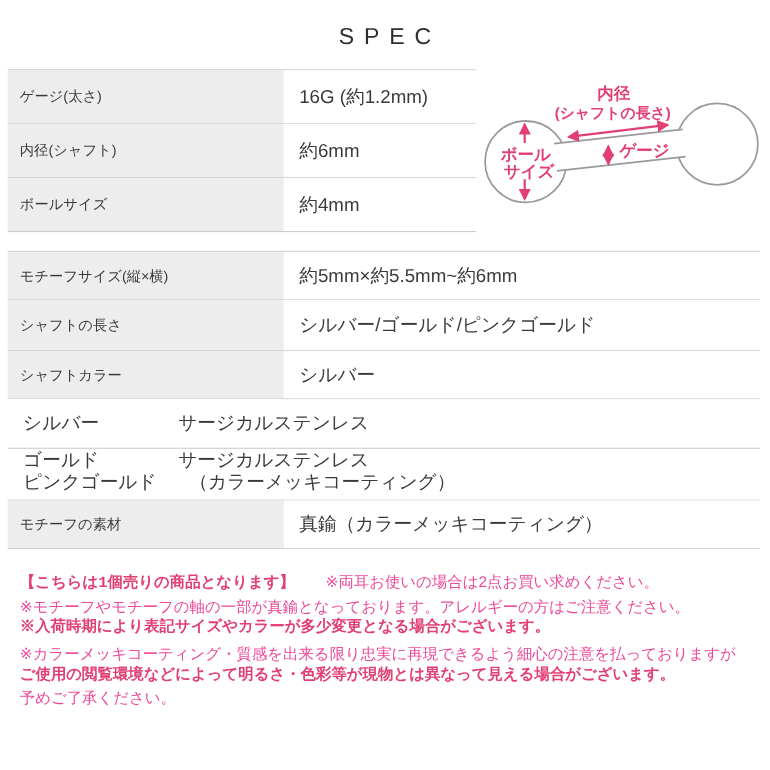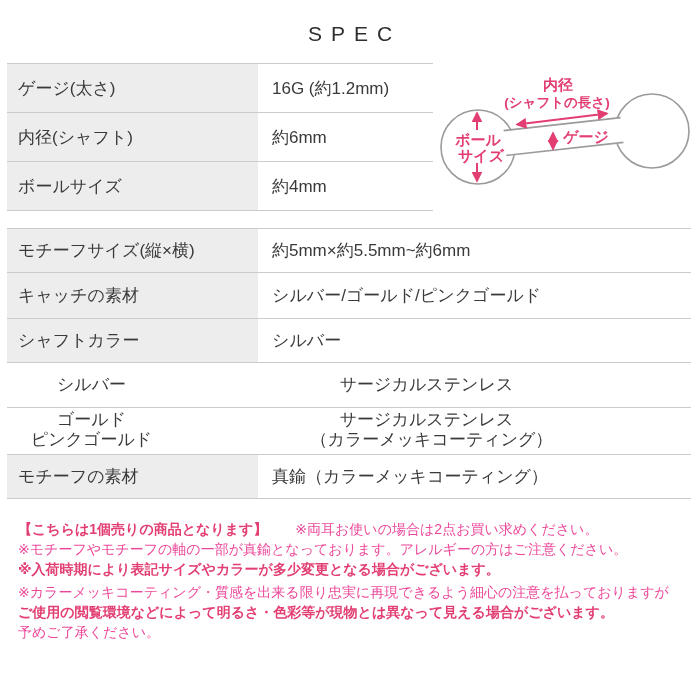--- a/index.html
+++ b/index.html
@@ -7,23 +7,23 @@
     font-family:"Liberation Sans","DejaVu Sans",sans-serif; color:#3f3f3f; }
   .canvas { position:relative; width:700px; height:700px; overflow:hidden; background:#fff; }
 
   .page-title { position:absolute; top:22px; left:0; width:700px; text-align:center;
     font-size:21px; letter-spacing:9px; color:#2e2e2e; font-weight:400; text-indent:9px; }
 
   
   .spec-table { position:absolute; border-top:1px solid #cccccc; }
   .spec-row { display:flex; border-bottom:1px solid #cccccc; }
   .spec-label { background:#ededed; width:251px; flex:0 0 251px; display:flex; align-items:center;
-    padding-left:11px; font-size:17px; color:#3a3a3a; }
+    padding-left:11px; font-size:13px; color:#3a3a3a; }
   .spec-value { background:#ffffff; flex:1; display:flex; align-items:center;
-    padding-left:14px; font-size:17px; color:#3a3a3a;text-align:center; }
+    padding-left:14px; font-size:17px; color:#3a3a3a; }
 
   #table-top { left:7px; top:63px; width:426px; }
   #table-top .spec-row { height:49px; }
 
   #table-main { left:7px; top:228px; width:684px; }
   .row-h44 { height:44px; } .row-h46 { height:46px; } .row-h92 { height:92px; }
 
   .material-value { flex-direction:column; align-items:stretch; padding:0; }
   .material-sub { display:flex; align-items:center; }
   .material-sub.first { height:45px; border-bottom:1px solid #cccccc; }
@@ -32,21 +32,21 @@
   .material-mat-col { flex:1; font-size:17px; line-height:20px; }
   .indent-paren { padding-left:10px; }
 
   
   #diagram { position:absolute; left:428px; top:64px; width:272px; height:158px; }
 
   
   .notes { position:absolute; left:18px; top:519px; width:672px; font-size:14px;
     line-height:20px; color:#4d4d4d; }
   .note-line { white-space:nowrap; }
-  .note-pink { color:#e23e72; font-weight:700; }
+  .note-pink { color:#e23e72; font-weight:700;font-family:Liberation Mono, monospace; }
   .note-gray { color:#ec4899; font-weight:400; }
   .gap-left { margin-left:24px; }
   .mt3 { margin-top:3px; }
 </style>
 </head>
 <body>
 
 <div class="canvas">
 
   <div class="page-title">SPEC</div>
@@ -93,21 +93,21 @@
       <text x="481" y="161" font-size="15" text-anchor="middle">サイズ</text>
     </g>
   </svg>
 
   <div class="spec-table" id="table-main">
     <div class="spec-row row-h44">
       <div class="spec-label">モチーフサイズ(縦×横)</div>
       <div class="spec-value">約5mm×約5.5mm~約6mm</div>
     </div>
     <div class="spec-row row-h46">
-      <div class="spec-label">キャッチの素材</div>
+      <div class="spec-label">シャフトの長さ</div>
       <div class="spec-value">シルバー/ゴールド/ピンクゴールド</div>
     </div>
     <div class="spec-row row-h44">
       <div class="spec-label">シャフトカラー</div>
       <div class="spec-value">シルバー</div>
     </div>
     <div class="spec-row row-h92">
       <div class="spec-value material-value">
         <div class="material-sub first">
           <div class="material-color-col">シルバー</div>

